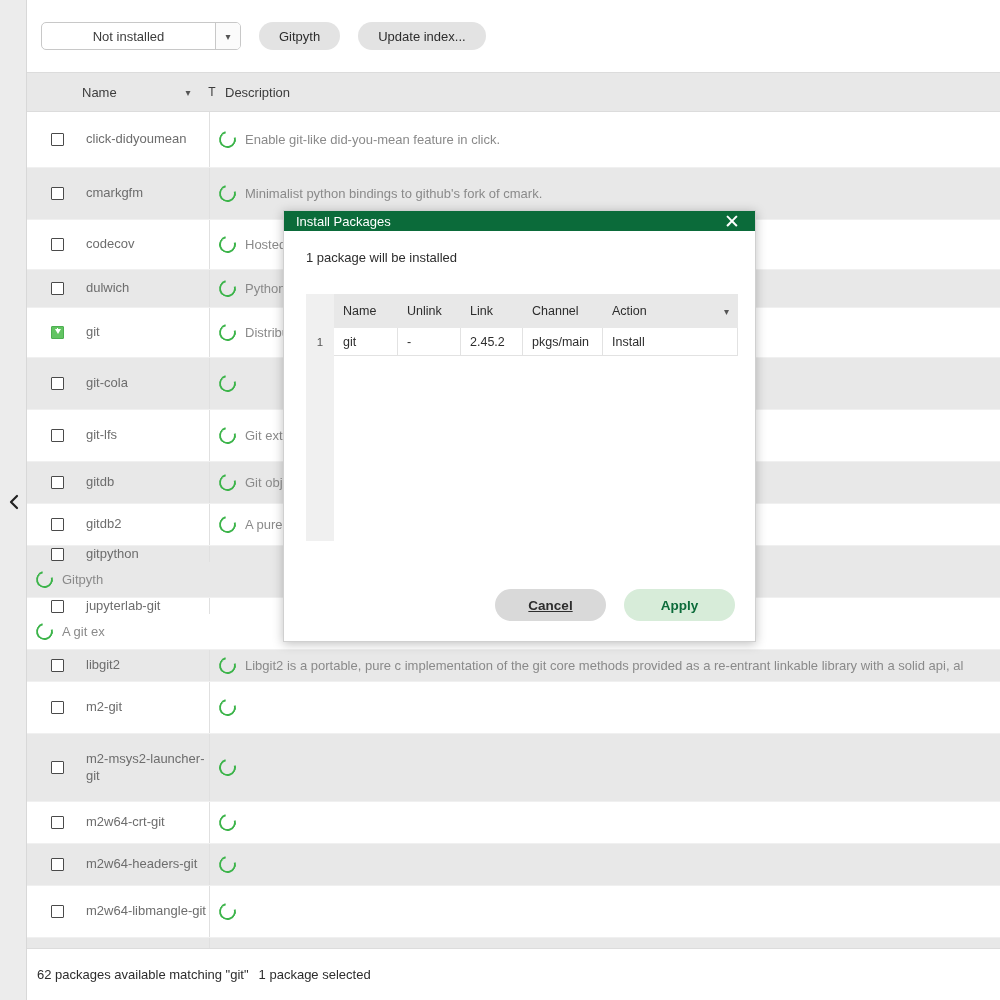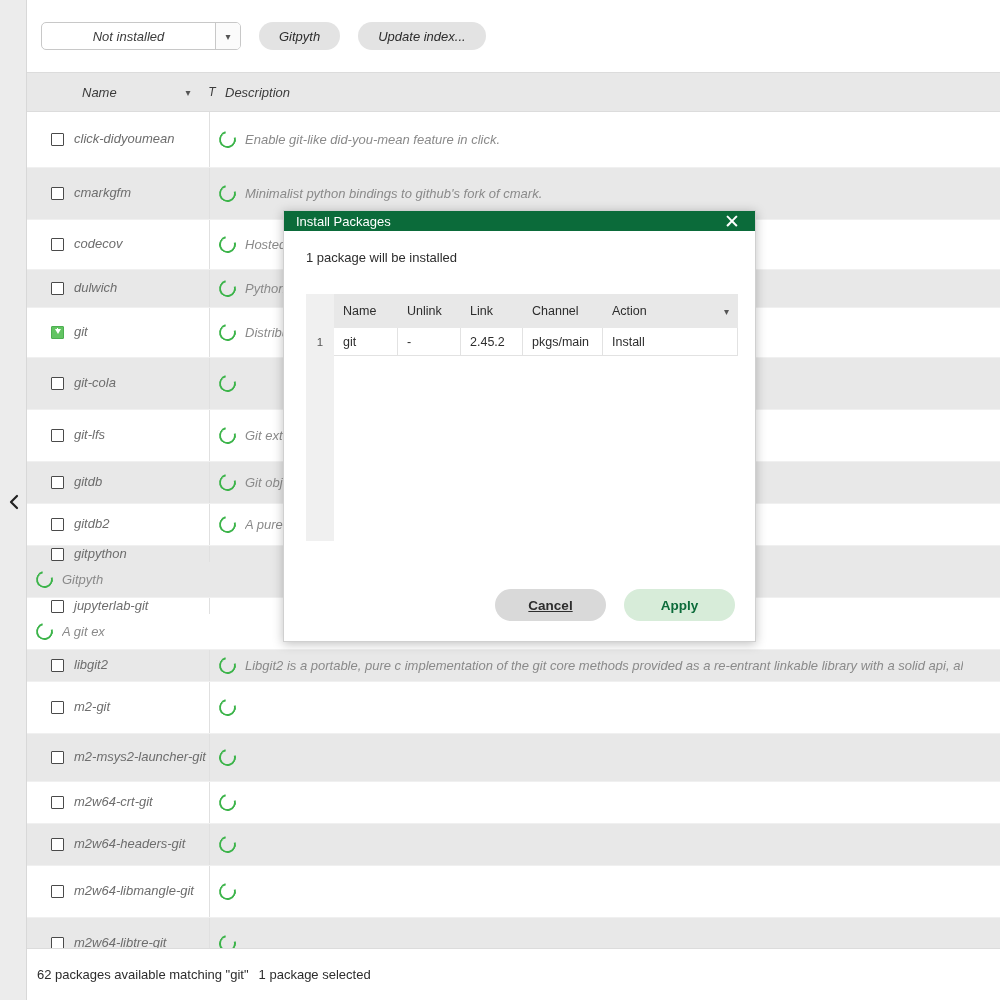--- a/index.html
+++ b/index.html
@@ -18,21 +18,20 @@
   #rail-collapse{
     position:absolute;left:0;top:484px;width:27px;height:36px;
     display:flex;align-items:center;justify-content:center;
     cursor:pointer;
   }
   #rail-collapse svg{display:block;}
   
   #main{
     position:absolute;left:27px;top:0;width:973px;height:1000px;
     background:#ffffff;
-    font-style:italic;
   }
   
   #toolbar{
     position:absolute;left:0;top:0;width:973px;height:72px;
     background:#ffffff;
     display:flex;align-items:center;padding-left:14px;box-sizing:border-box;
   }
   .combo{
     width:200px;height:28px;border:1px solid #c8c8c8;border-radius:5px;
     background:#ffffff;display:flex;align-items:center;
@@ -71,21 +70,21 @@
   }
   .row{
     display:flex;align-items:stretch;border-bottom:1px solid #f0f0f0;
     box-sizing:border-box;
   }
   .row.alt{background:#e8e8e8;}
   .row.white{background:#ffffff;}
   .cell-name{
     width:183px;box-sizing:border-box;
     border-right:1px solid #e0e0e0;
-    display:flex;align-items:center;padding-left:24px;gap:10px;
+    display:flex;align-items:center;padding-left:24px;gap:22px;
   }
   .cb{
     width:13px;height:13px;border:1.6px solid #4a4a4a;background:#fff;
     flex:0 0 auto;box-sizing:border-box;border-radius:1px;
   }
   .cb.dl{
     border-color:#4caf50;background:#62c462;position:relative;
   }
   .cb.dl:after{
     content:"";position:absolute;left:3px;top:2.2px;
@@ -335,21 +334,21 @@
       <div class="row white" style="height: 52px;">
         <div class="cell-name">
           <span class="cb"></span>
           <span class="nm">m2-git</span>
         </div>
         <div class="cell-desc">
           <span class="ring"></span>
           <span class="desc"></span>
         </div>
       </div>
-      <div class="row alt" style="height: 48px;">
+      <div class="row alt" style="height: 68px;">
         <div class="cell-name">
           <span class="cb"></span>
           <span class="nm">m2-msys2-launcher-git</span>
         </div>
         <div class="cell-desc">
           <span class="ring"></span>
           <span class="desc"></span>
         </div>
       </div>
       <div class="row white" style="height: 42px;">

